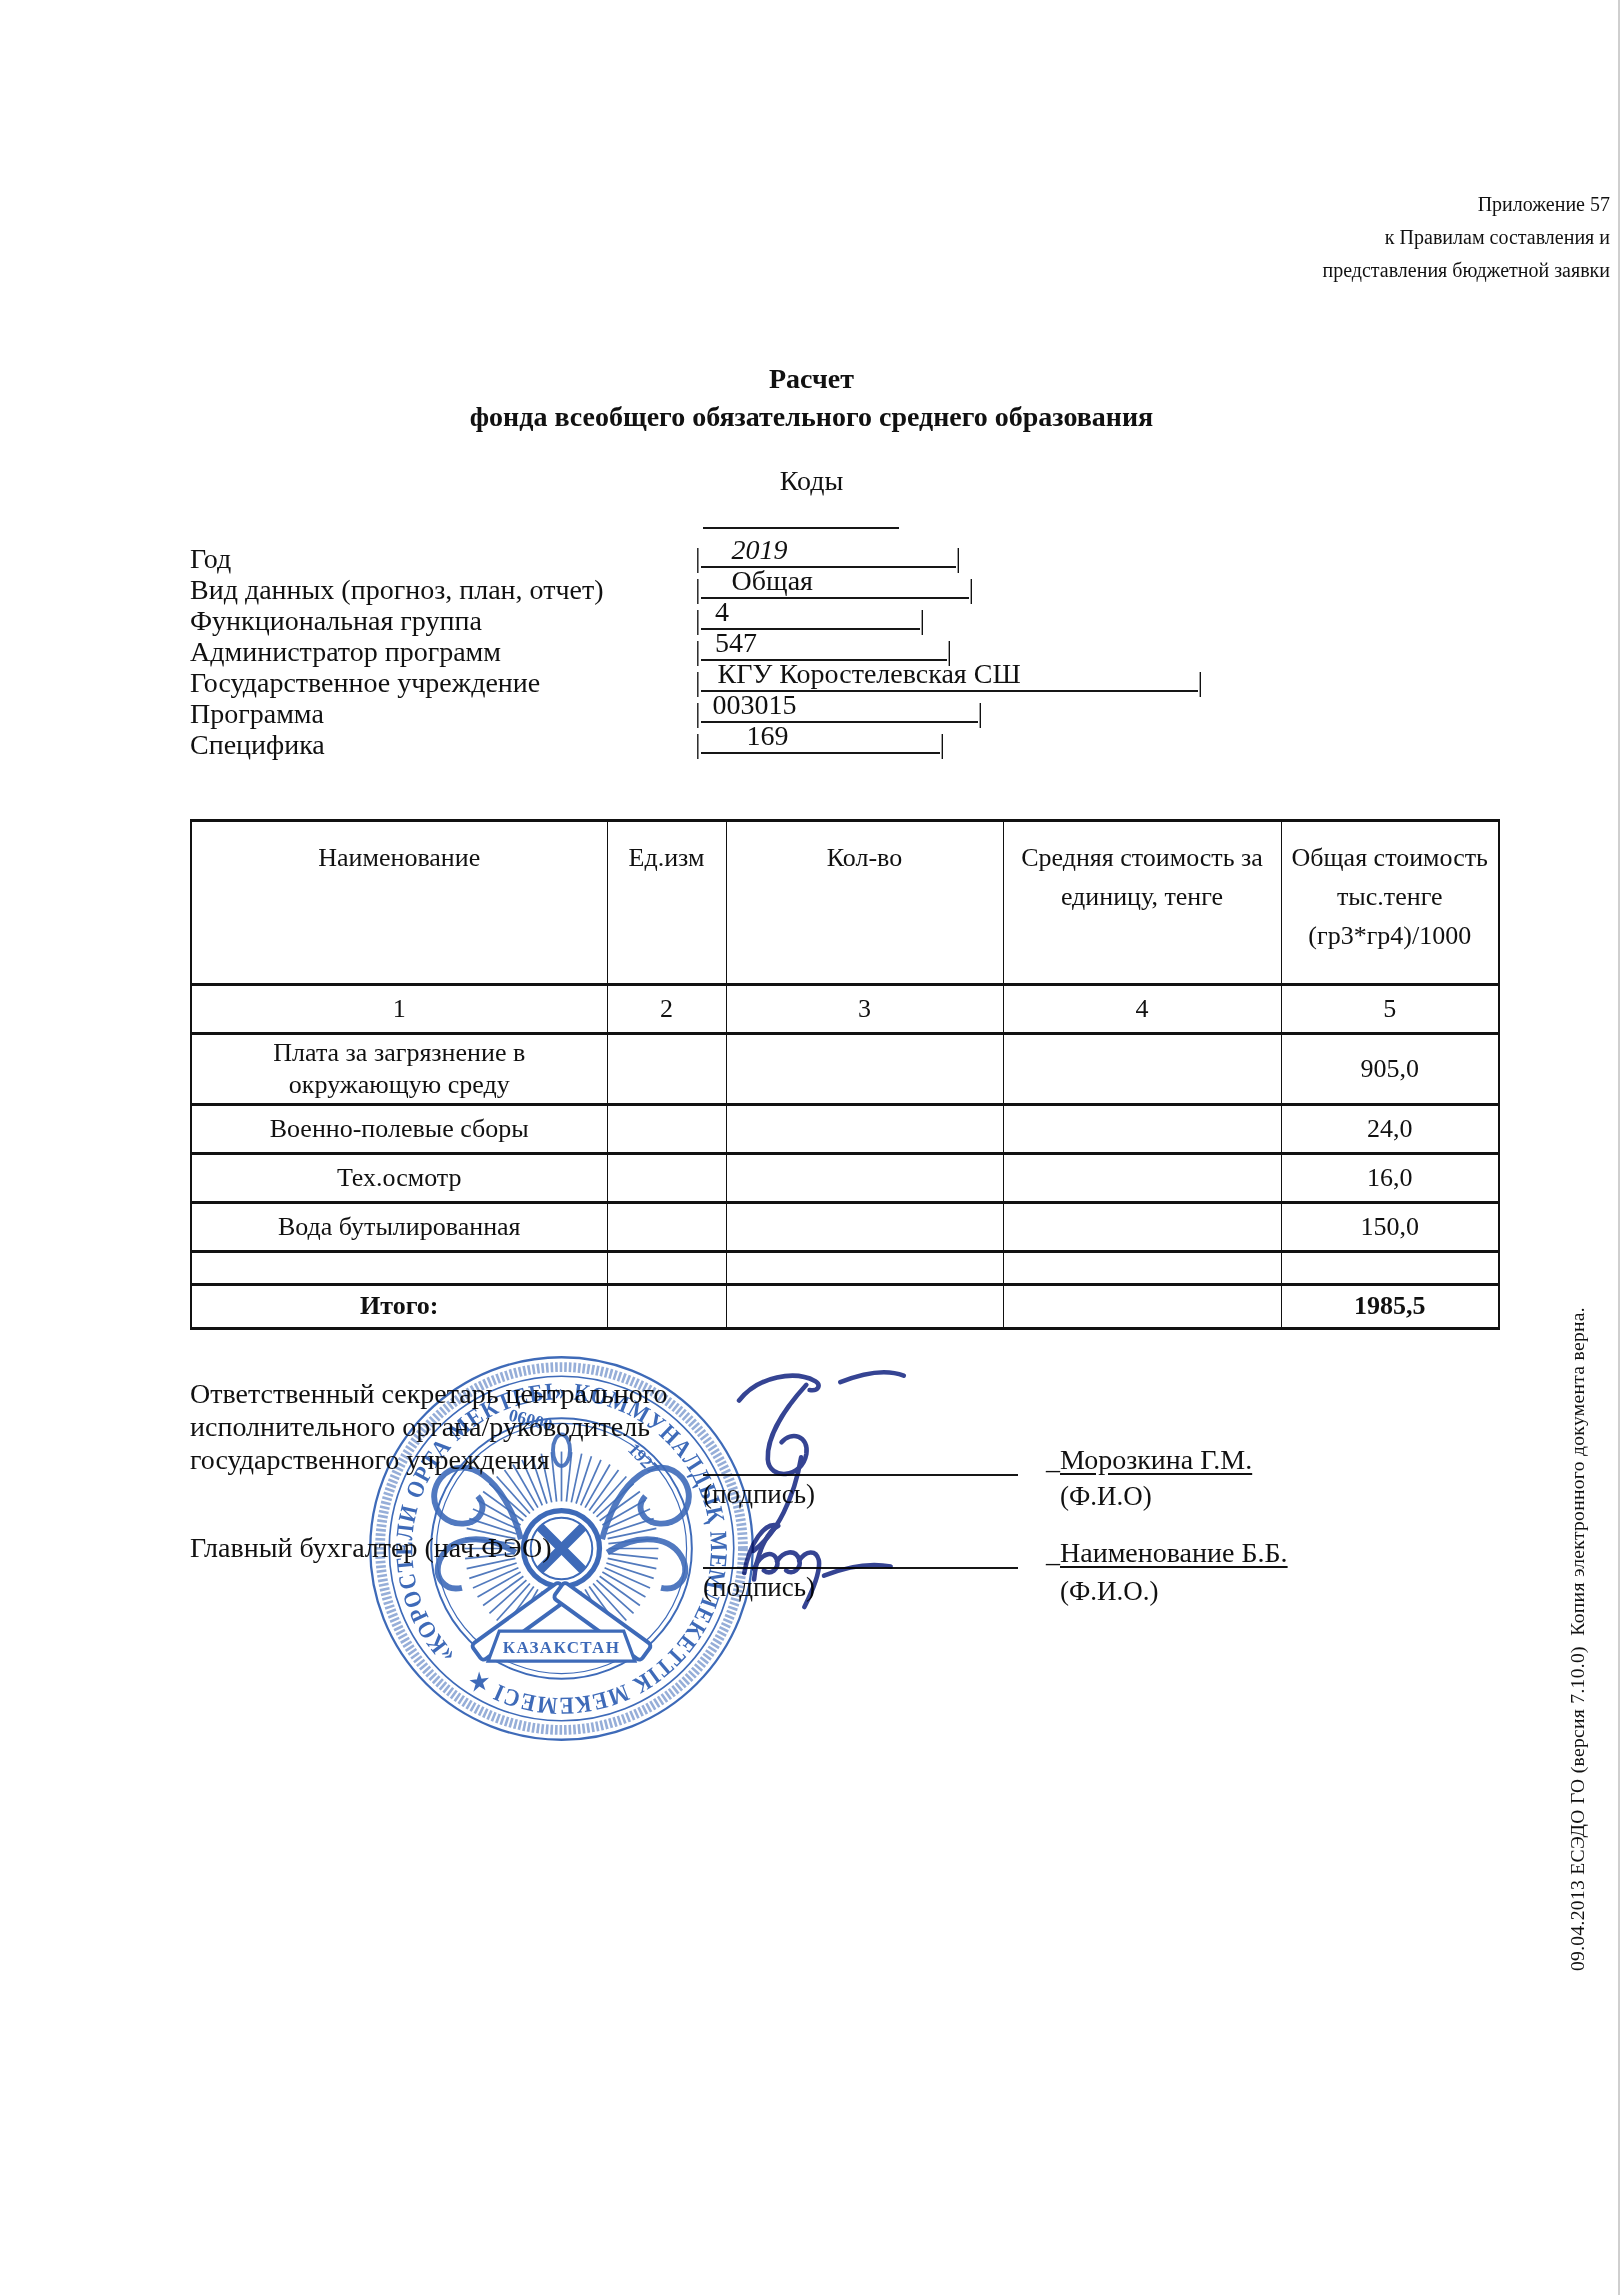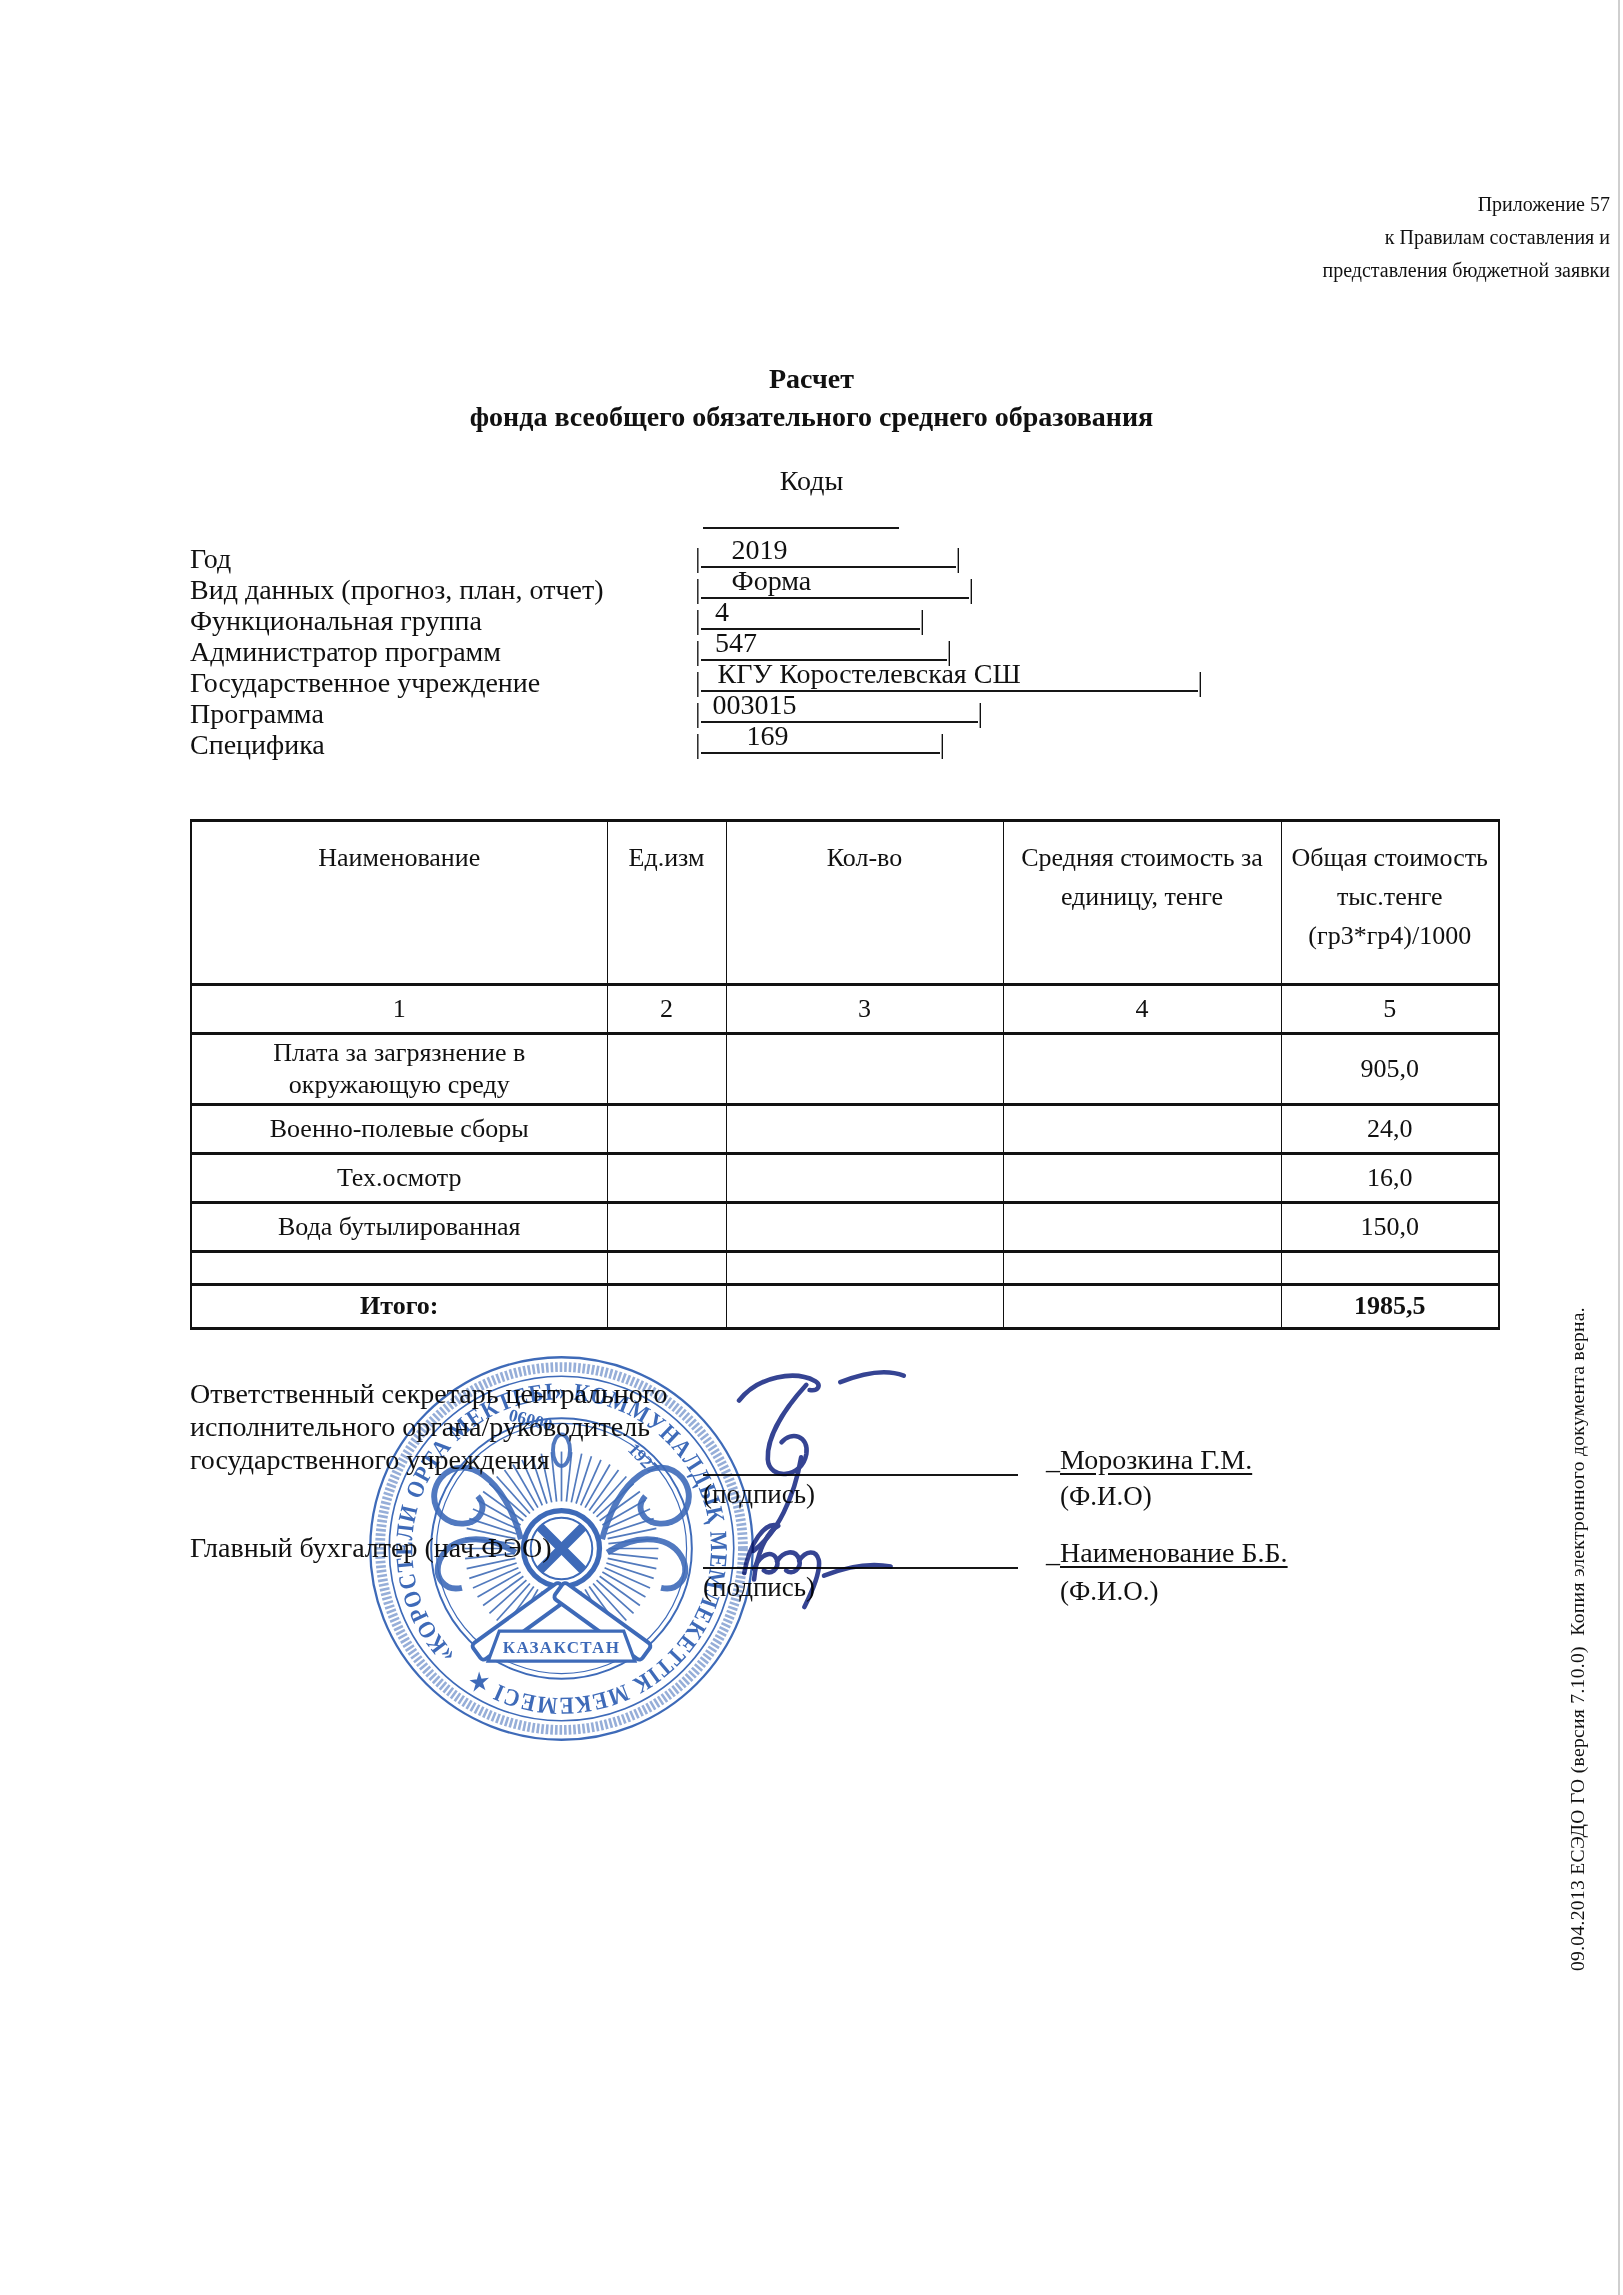--- a/index.html
+++ b/index.html
@@ -78,22 +78,22 @@
 
   <div class="abs" id="codes-heading">Коды</div>
 
   <div class="abs" id="title-block">
     <div>Расчет</div>
     <div>фонда всеобщего обязательного среднего образования</div>
   </div>
   <div class="abs" id="kody-topline"></div>
 
   <div class="abs" id="codes-block">
-      <div class="code-row"><span class="code-label">Год</span><span class="pipe">|</span><span class="code-line" style="width: 255px;"><span style="padding-left: 31px;">2019</span></span><span class="pipe">|</span></div>
-      <div class="code-row"><span class="code-label">Вид данных (прогноз, план, отчет)</span><span class="pipe">|</span><span class="code-line" style="width: 268px;"><span style="padding-left: 31px;">Форма</span></span><span class="pipe">|</span></div>
+      <div class="code-row"><span class="code-label">Год</span><span class="pipe">|</span><span class="code-line" style="width: 255px;"><span style="padding-left: 31px; font-style: italic;">2019</span></span><span class="pipe">|</span></div>
+      <div class="code-row"><span class="code-label">Вид данных (прогноз, план, отчет)</span><span class="pipe">|</span><span class="code-line" style="width: 268px;"><span style="padding-left: 31px;">Общая</span></span><span class="pipe">|</span></div>
       <div class="code-row"><span class="code-label">Функциональная группа</span><span class="pipe">|</span><span class="code-line" style="width: 219px;"><span style="padding-left: 14.4px;">4</span></span><span class="pipe">|</span></div>
       <div class="code-row"><span class="code-label">Администратор программ</span><span class="pipe">|</span><span class="code-line" style="width: 246px;"><span style="padding-left: 14.4px;">547</span></span><span class="pipe">|</span></div>
       <div class="code-row"><span class="code-label">Государственное учреждение</span><span class="pipe">|</span><span class="code-line" style="width: 497px;"><span style="padding-left: 17px;">КГУ Коростелевская СШ</span></span><span class="pipe">|</span></div>
       <div class="code-row"><span class="code-label">Программа</span><span class="pipe">|</span><span class="code-line" style="width: 277px;"><span style="padding-left: 11.8px;">003015</span></span><span class="pipe">|</span></div>
       <div class="code-row"><span class="code-label">Специфика</span><span class="pipe">|</span><span class="code-line" style="width: 239px;"><span style="padding-left: 46px;">169</span></span><span class="pipe">|</span></div>
     </div>
 
   <div class="abs" id="main-table">
     <table>
       <colgroup>

